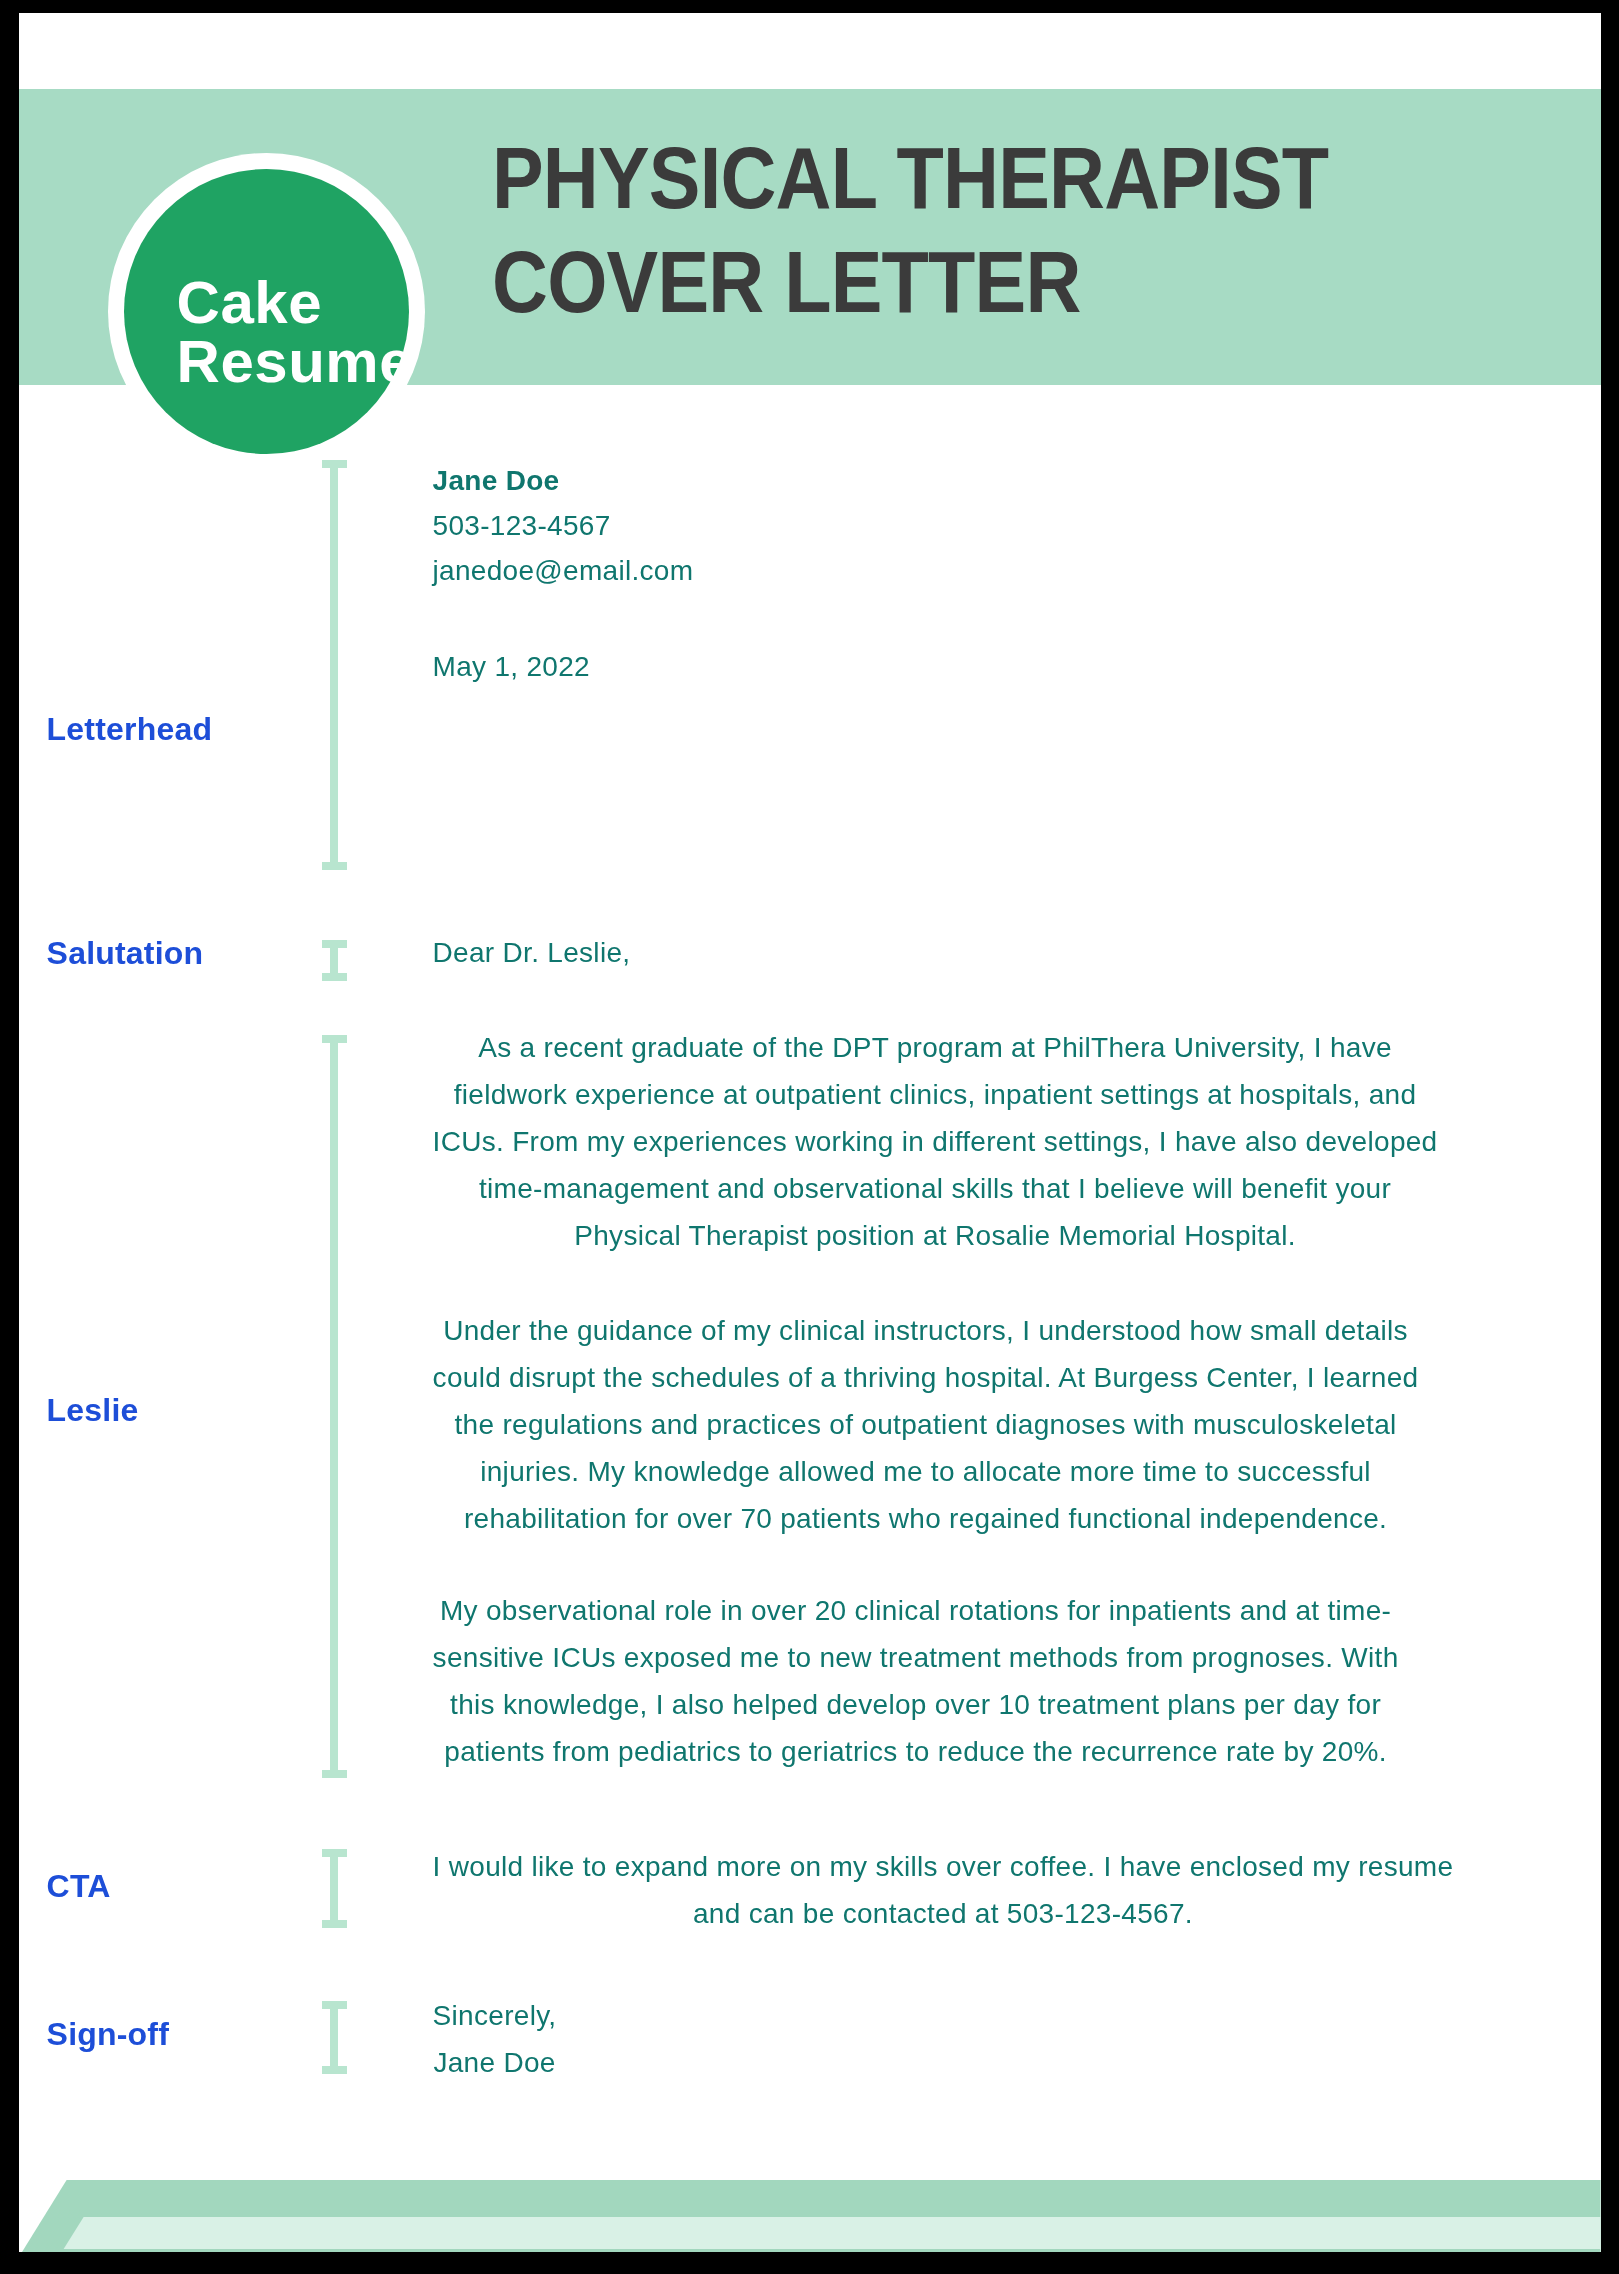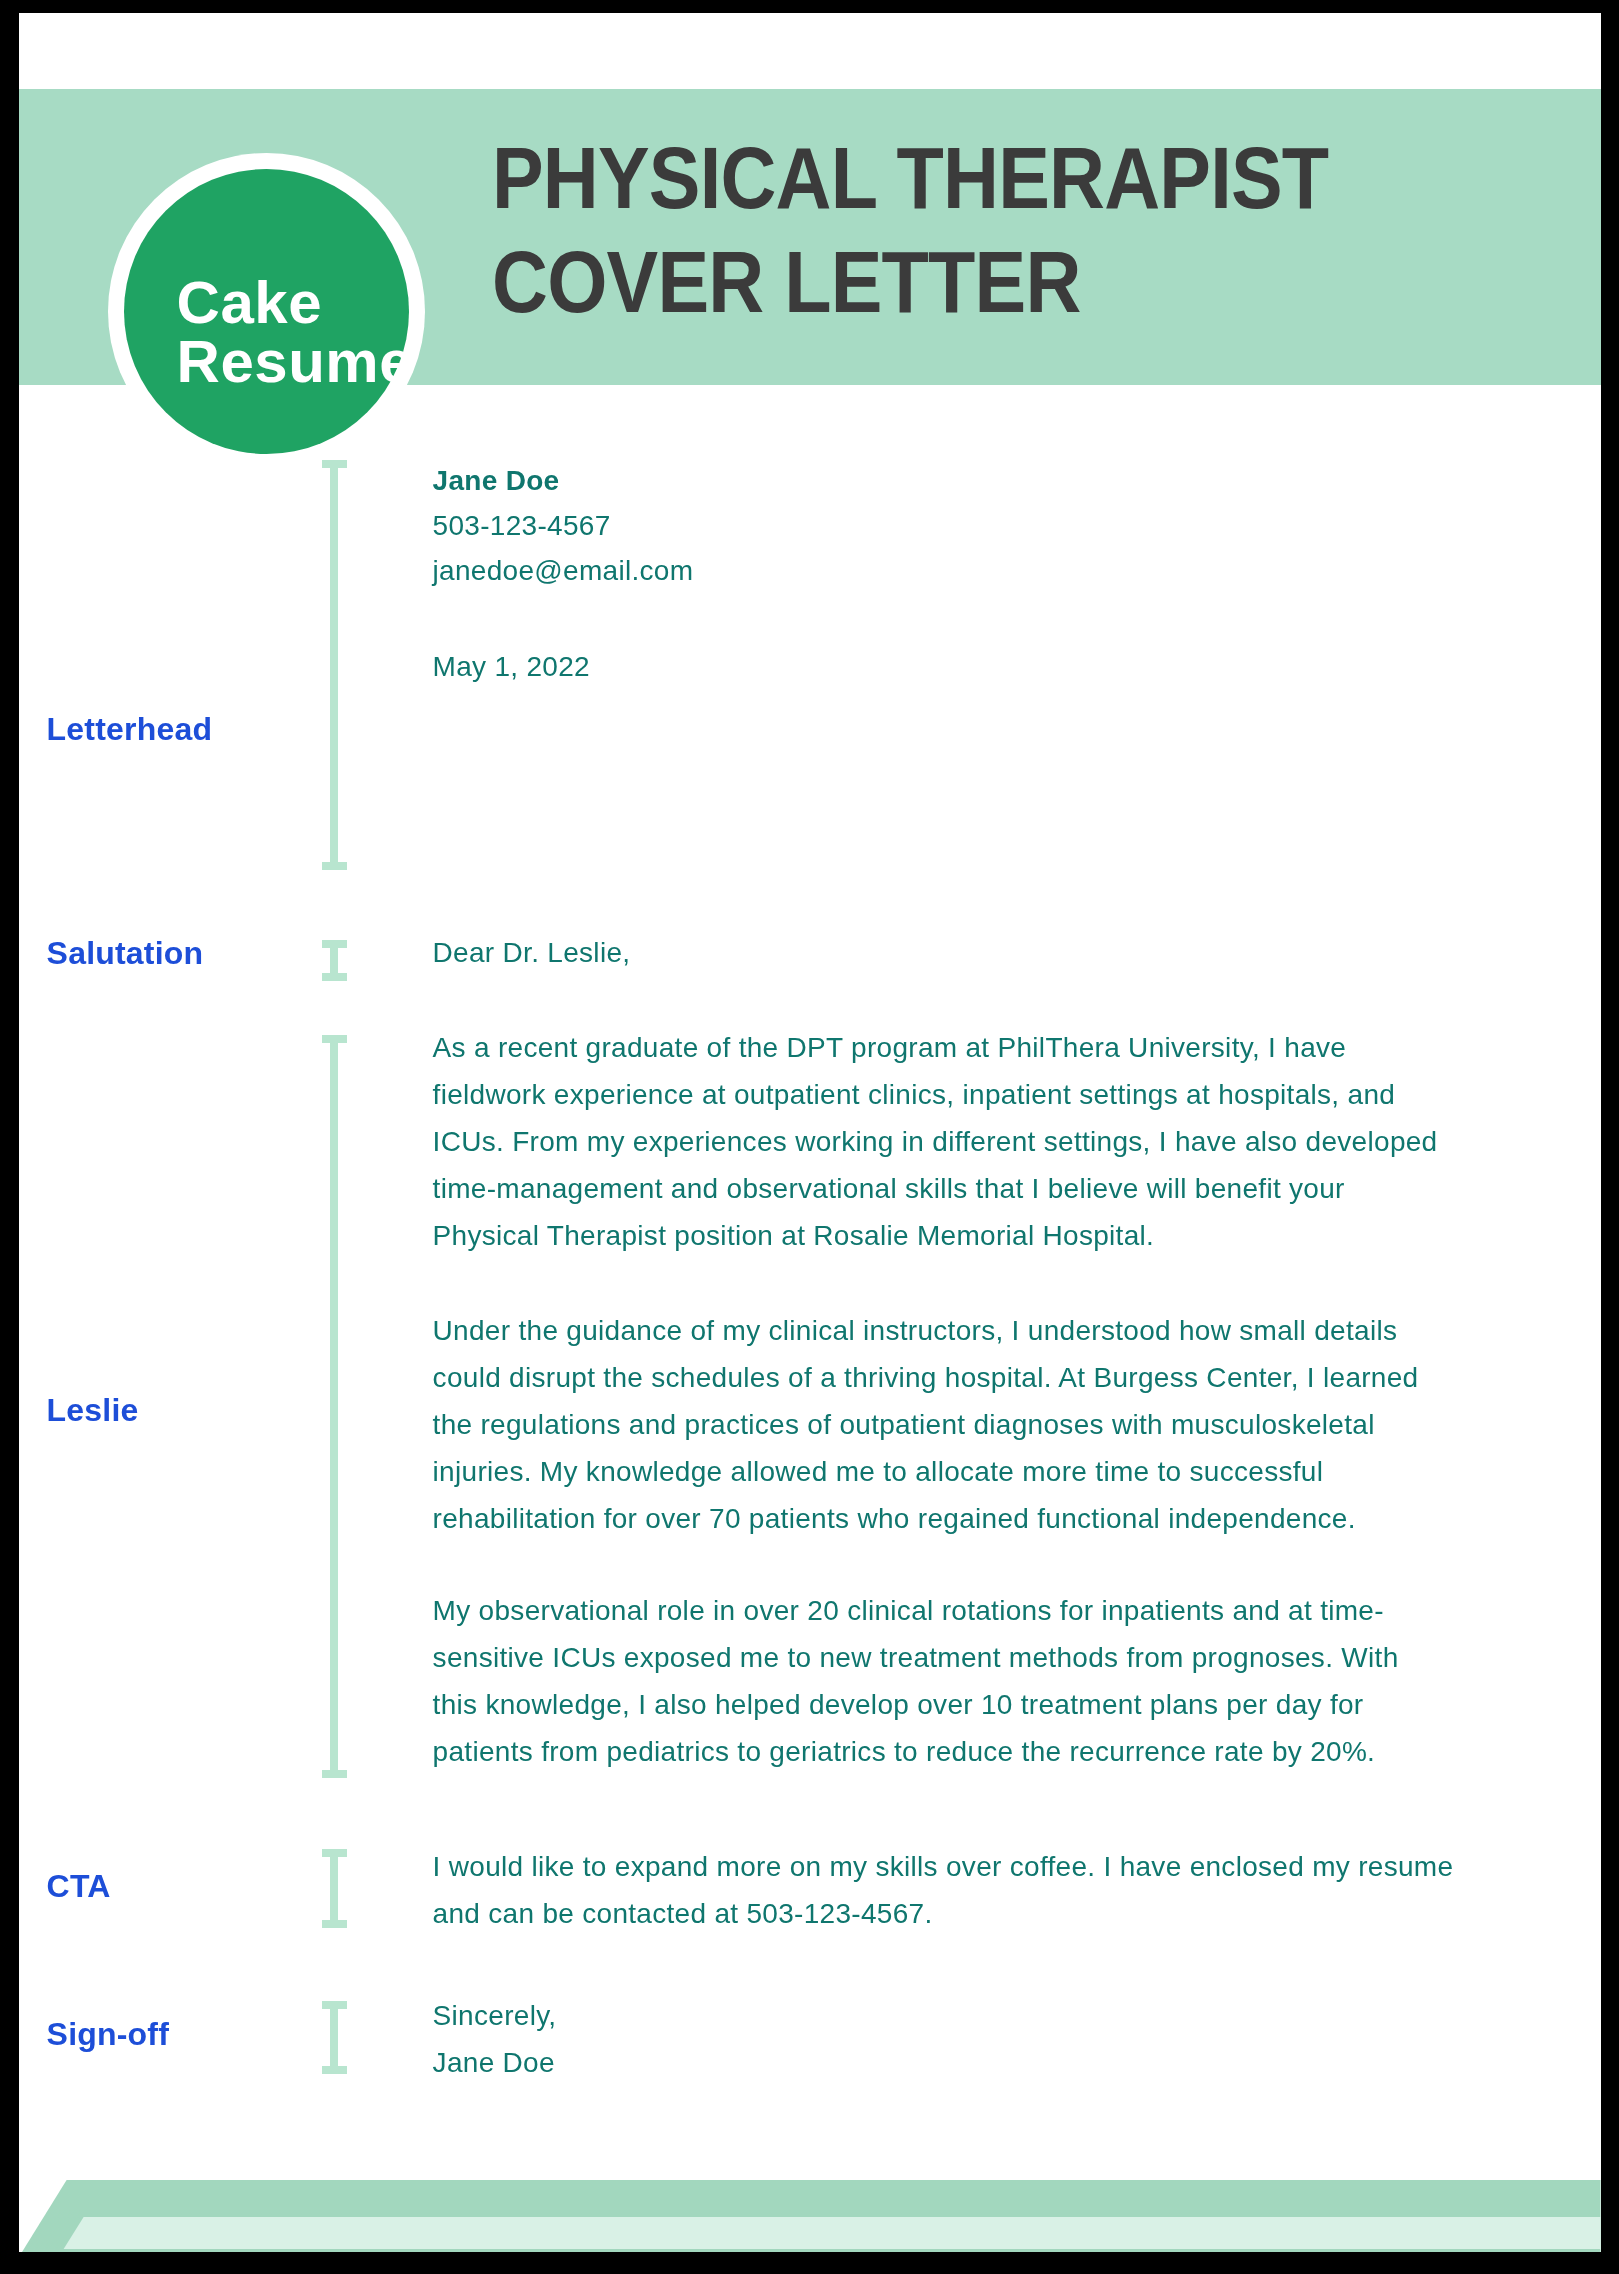--- a/index.html
+++ b/index.html
@@ -48,21 +48,21 @@
   .bracket .b-cap-top { top:0; }
   .bracket .b-cap-bottom { bottom:0; }
   
   .txt {
     position:absolute; left:371px;
     color:#0f766e; font-size:28px; letter-spacing:0.3px;
     white-space:pre-line;
     margin-left:43px;
   }
   .lh48 { line-height:45px; }
-  .lh50 { line-height:47px; }
+  .lh50 { line-height:47px;text-align:center; }
   .bold { font-weight:bold; }
   
   .deco-dark {
     position:absolute; left:0; top:2167px; width:1582px; height:73px;
     background:#a2d7be;
     clip-path:polygon(48px 0, 1582px 0, 1582px 73px, 2.8px 73px);
   }
   .deco-light {
     position:absolute; left:0; top:2204px; width:1582px; height:32px;
     background:#d9f1e6;

